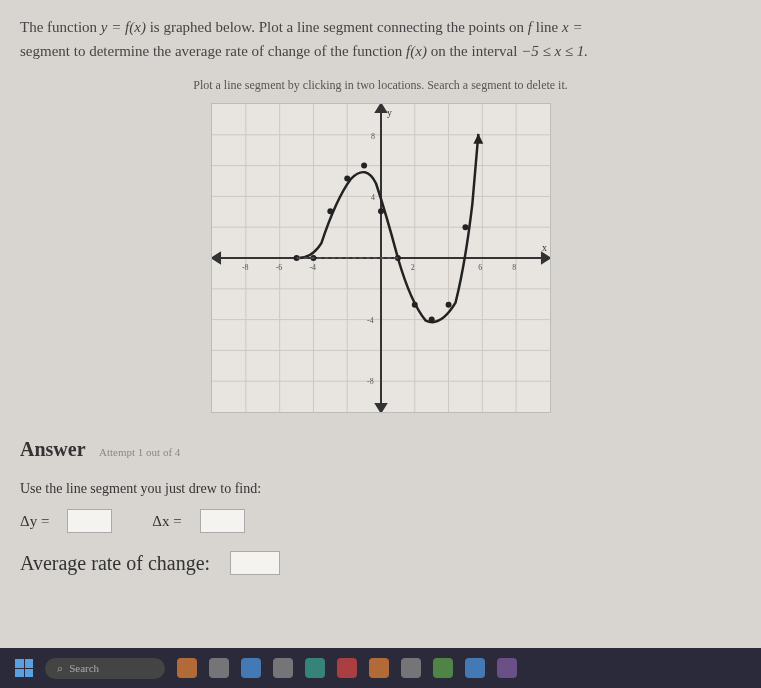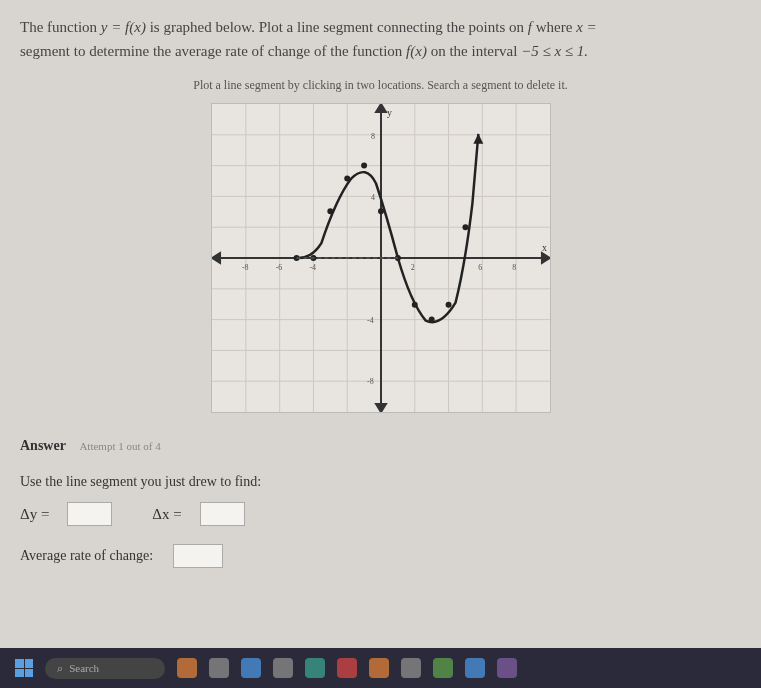--- a/index.html
+++ b/index.html
@@ -35,21 +35,21 @@
       border: 1px solid #bbb;
     }
     .graph-svg { width: 100%; height: 100%; }
     .answer-section {
       margin-top: 25px;
       font-size: 14px;
       color: #333;
     }
     .answer-label {
       font-weight: bold;
-      font-size: 14px;
+      font-size: 20px;
     }
     .attempt-text {
       font-size: 11px;
       color: #888;
       margin-left: 10px;
     }
     .find-text {
       margin-top: 20px;
       font-size: 14px;
       color: #333;
@@ -71,21 +71,21 @@
       height: 24px;
       border: 1px solid #aaa;
       background: #f5f3ef;
       display: inline-block;
     }
     .avg-row {
       margin-top: 18px;
       display: flex;
       align-items: center;
       gap: 20px;
-      font-size: 14px;
+      font-size: 20px;
     }
     .taskbar {
       position: absolute;
       bottom: 0;
       left: 0;
       right: 0;
       height: 40px;
       background: #2a2a3a;
       display: flex;
       align-items: center;
@@ -123,21 +123,21 @@
     .win-icon div { background: #5aa0e0; }
   </style>
 </head>
 <body>
 
 <div class="question-text">
   <span>The function </span>
   <span class="math-var">y = f(x)</span>
   <span> is graphed below. Plot a line segment connecting the points on </span>
   <span class="math-var">f</span>
-  <span> where </span>
+  <span> line </span>
   <span class="math-var">x =</span><br>
   <span>segment to determine the average rate of change of the function </span>
   <span class="math-var">f(x)</span>
   <span> on the interval </span>
   <span class="math-var">−5 ≤ x ≤ 1.</span>
 </div>
 
 <div class="instruction">Plot a line segment by clicking in two locations. Search a segment to delete it.</div>
 
 <div class="graph-container">

